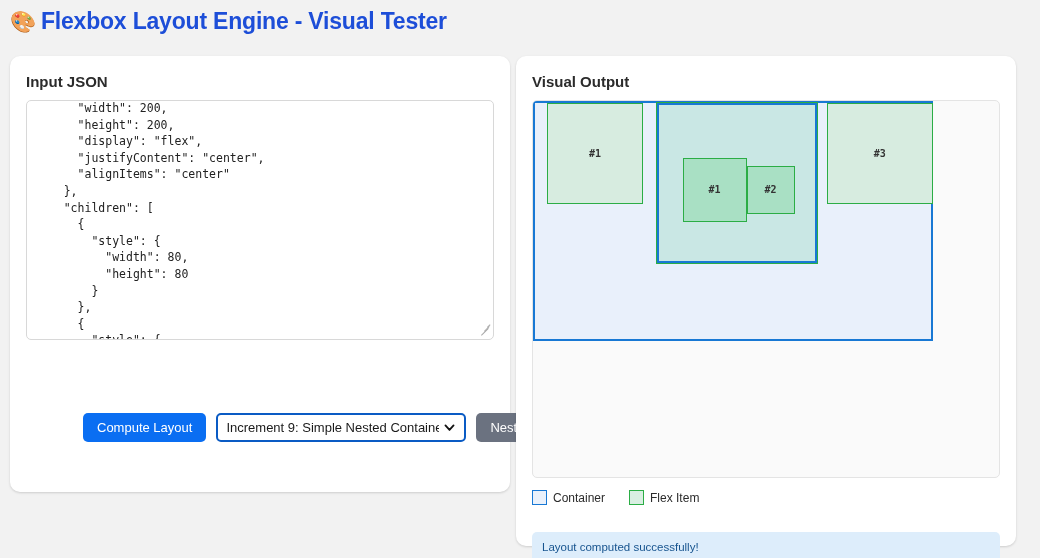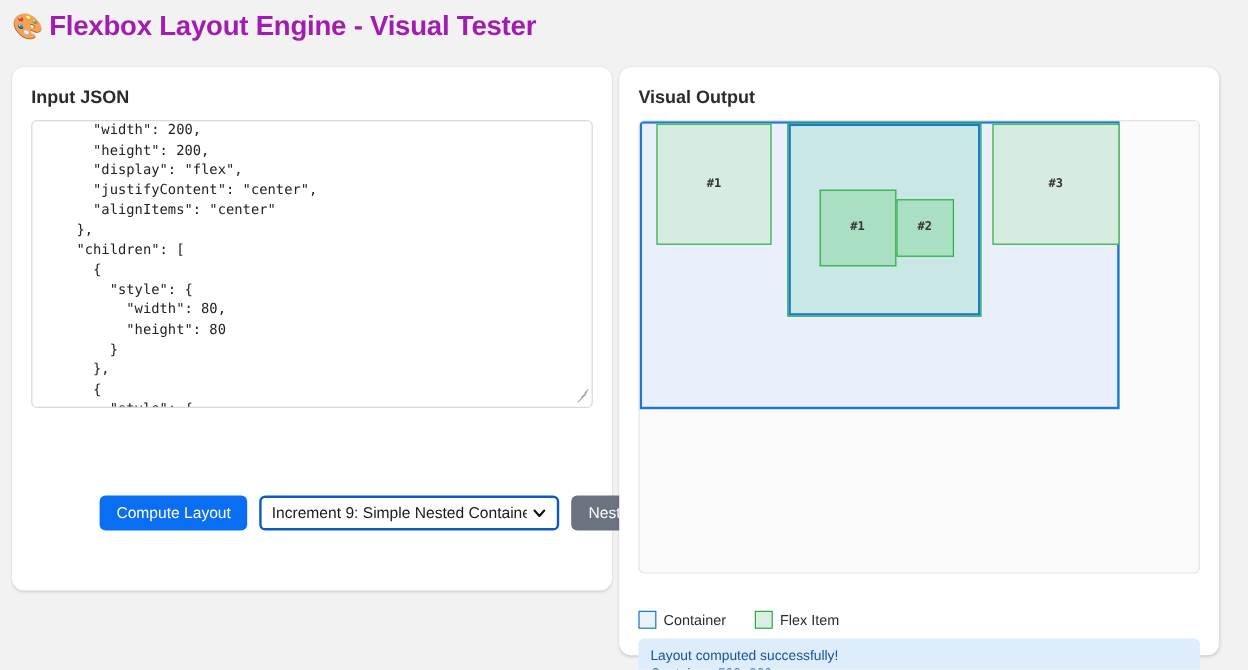--- a/index.html
+++ b/index.html
@@ -10,21 +10,21 @@
     font-family: "Liberation Sans", sans-serif;
     overflow: hidden;
   }
   #app { width: 1040px; height: 558px; position: relative; }
 
   .page-title {
     position: absolute;
     left: 10px; top: 8px;
     font-size: 23px;
     font-weight: bold;
-    color: #a21caf;
+    color: #1d4ed8;
     letter-spacing: -0.2px;
     white-space: nowrap;
   }
   .page-title .emoji {
     font-size: 21px;
     margin-right: 5px;
   }
 
   .panel {
     position: absolute;
@@ -170,21 +170,20 @@
 
   
   .legend {
     position: absolute;
     left: 16px; top: 434px;
     display: flex;
     align-items: center;
     gap: 10px;
     font-size: 12px;
     color: #2b2b2b;
-    margin-top: 19px;
   }
   .legend-entry { display: flex; align-items: center; gap: 6px; margin-right: 14px; }
   .swatch { width: 15px; height: 15px; }
   .swatch-container { border: 1.5px solid #1878d4; background: #eaf1fb; }
   .swatch-item { border: 1.5px solid #2bad45; background: #d9efe2; }
 
   
   .status {
     position: absolute;
     left: 16px; top: 476px;

